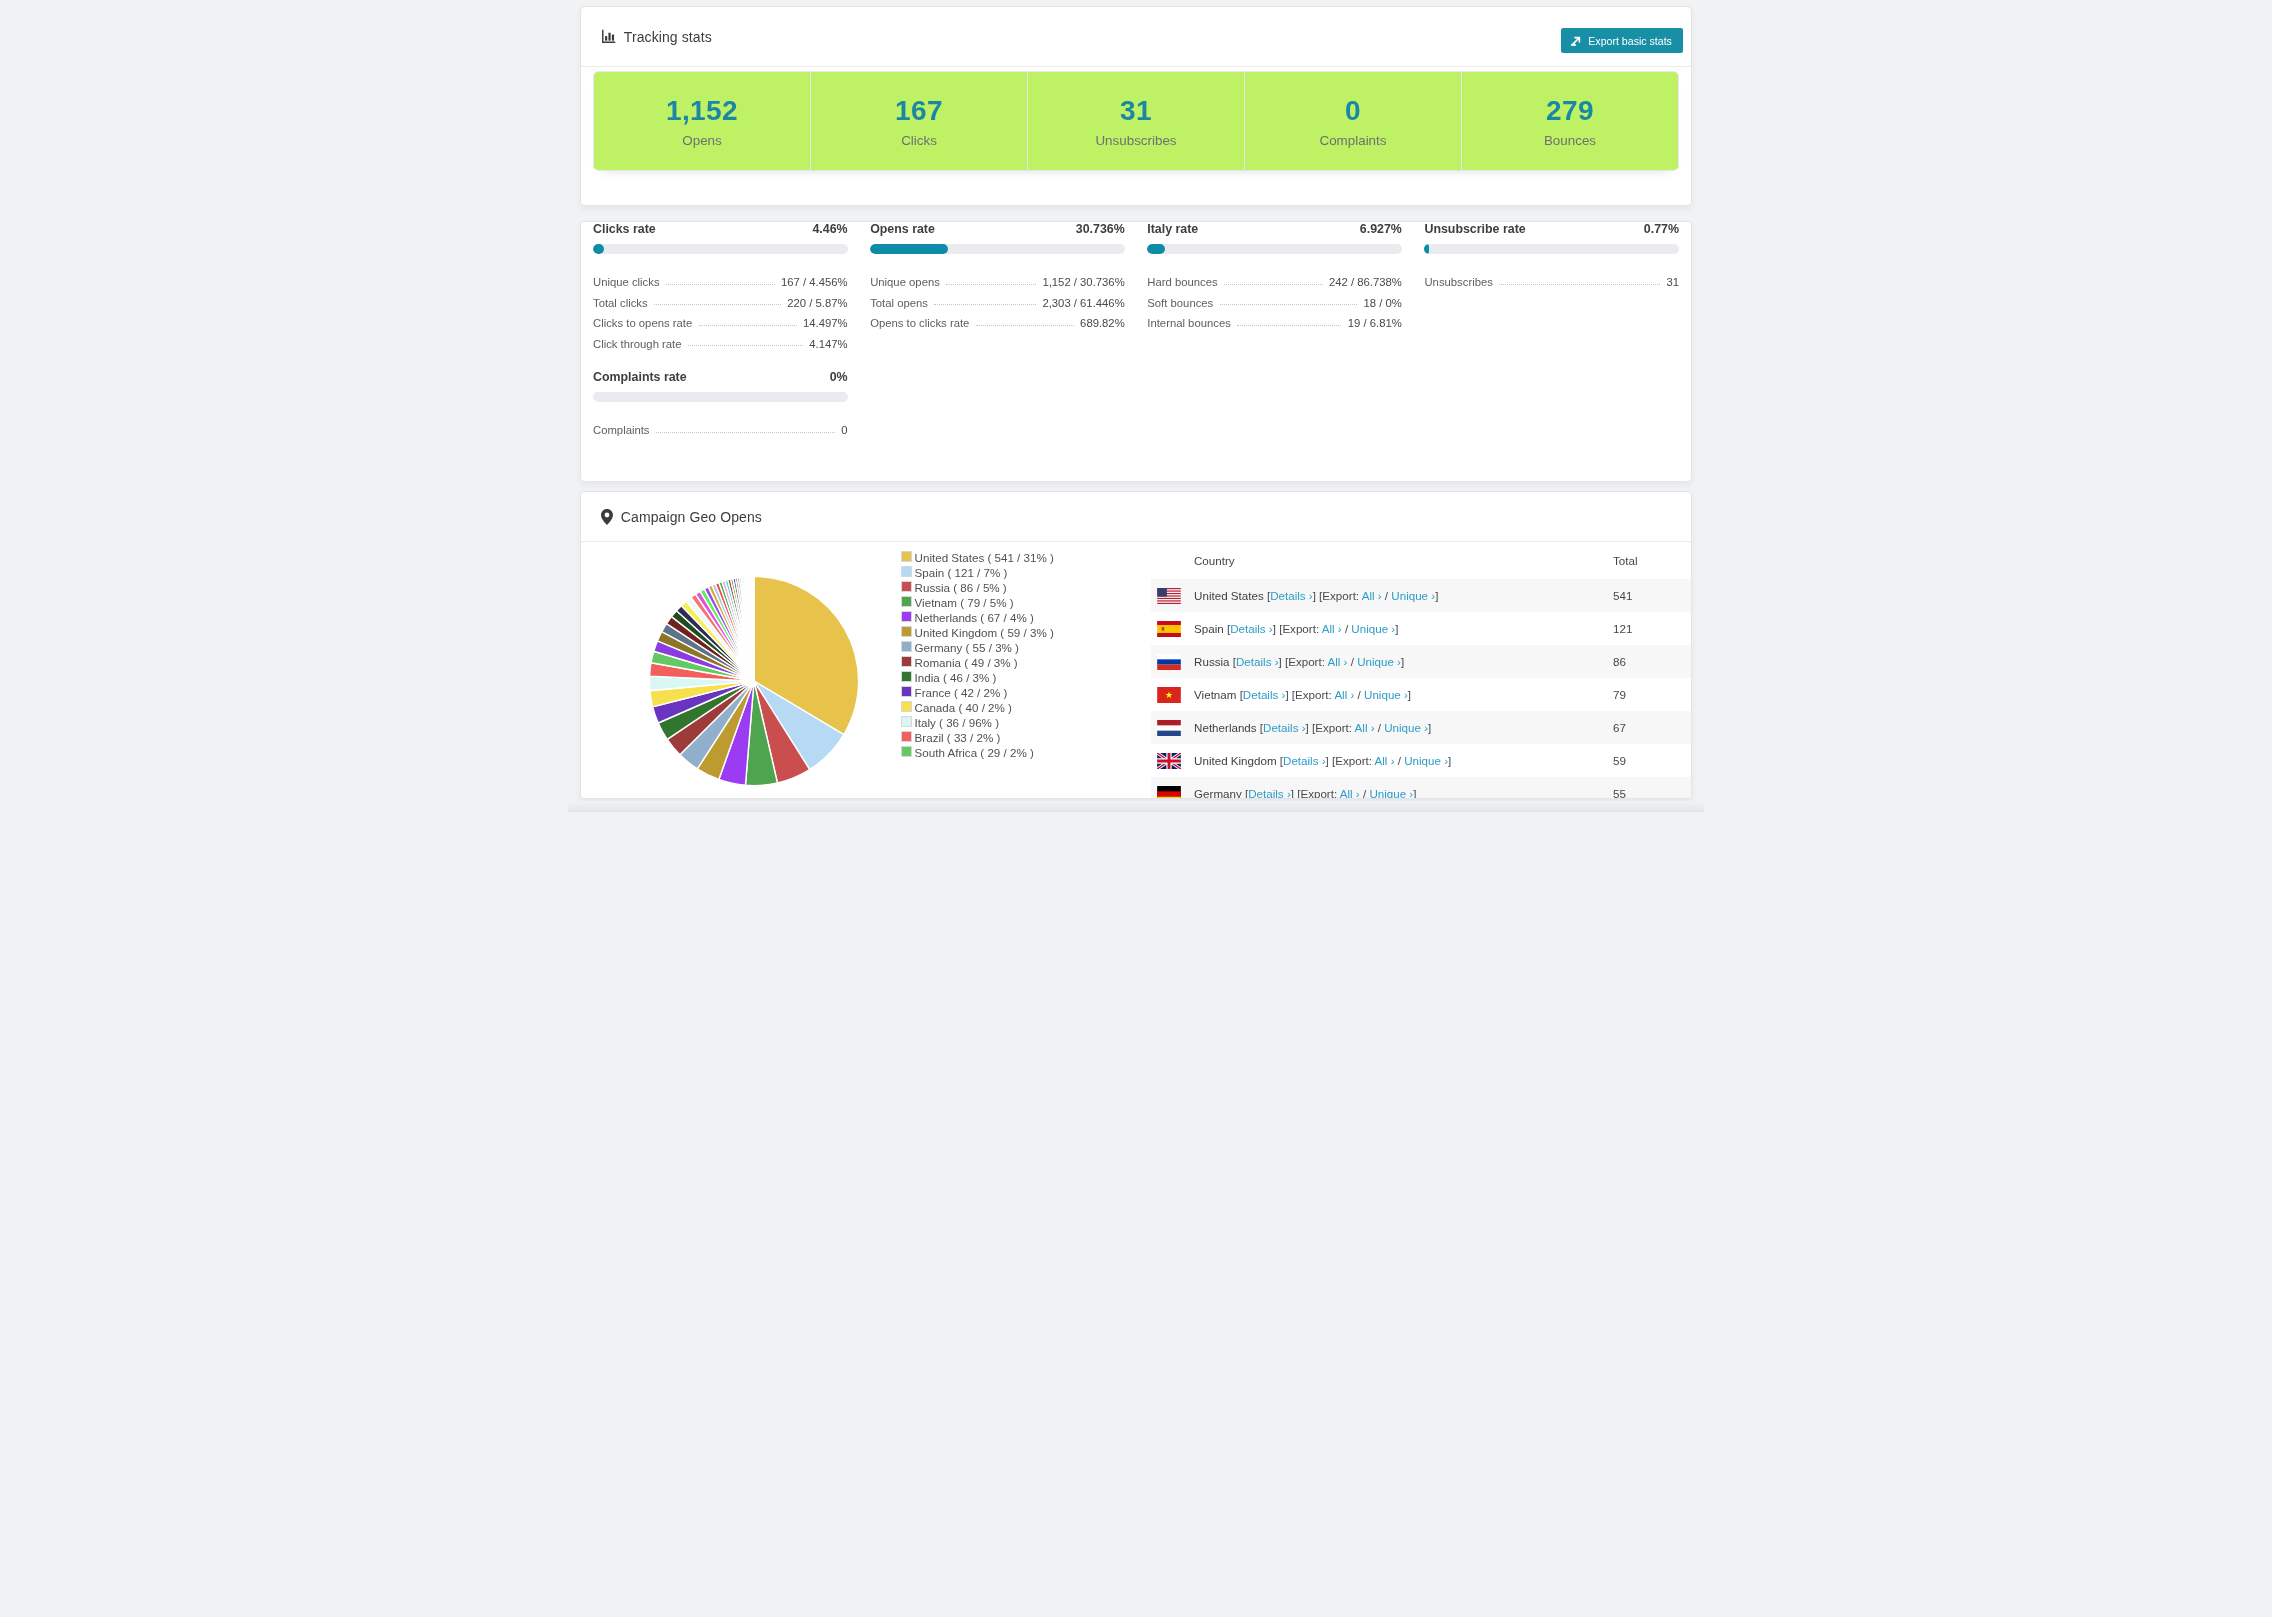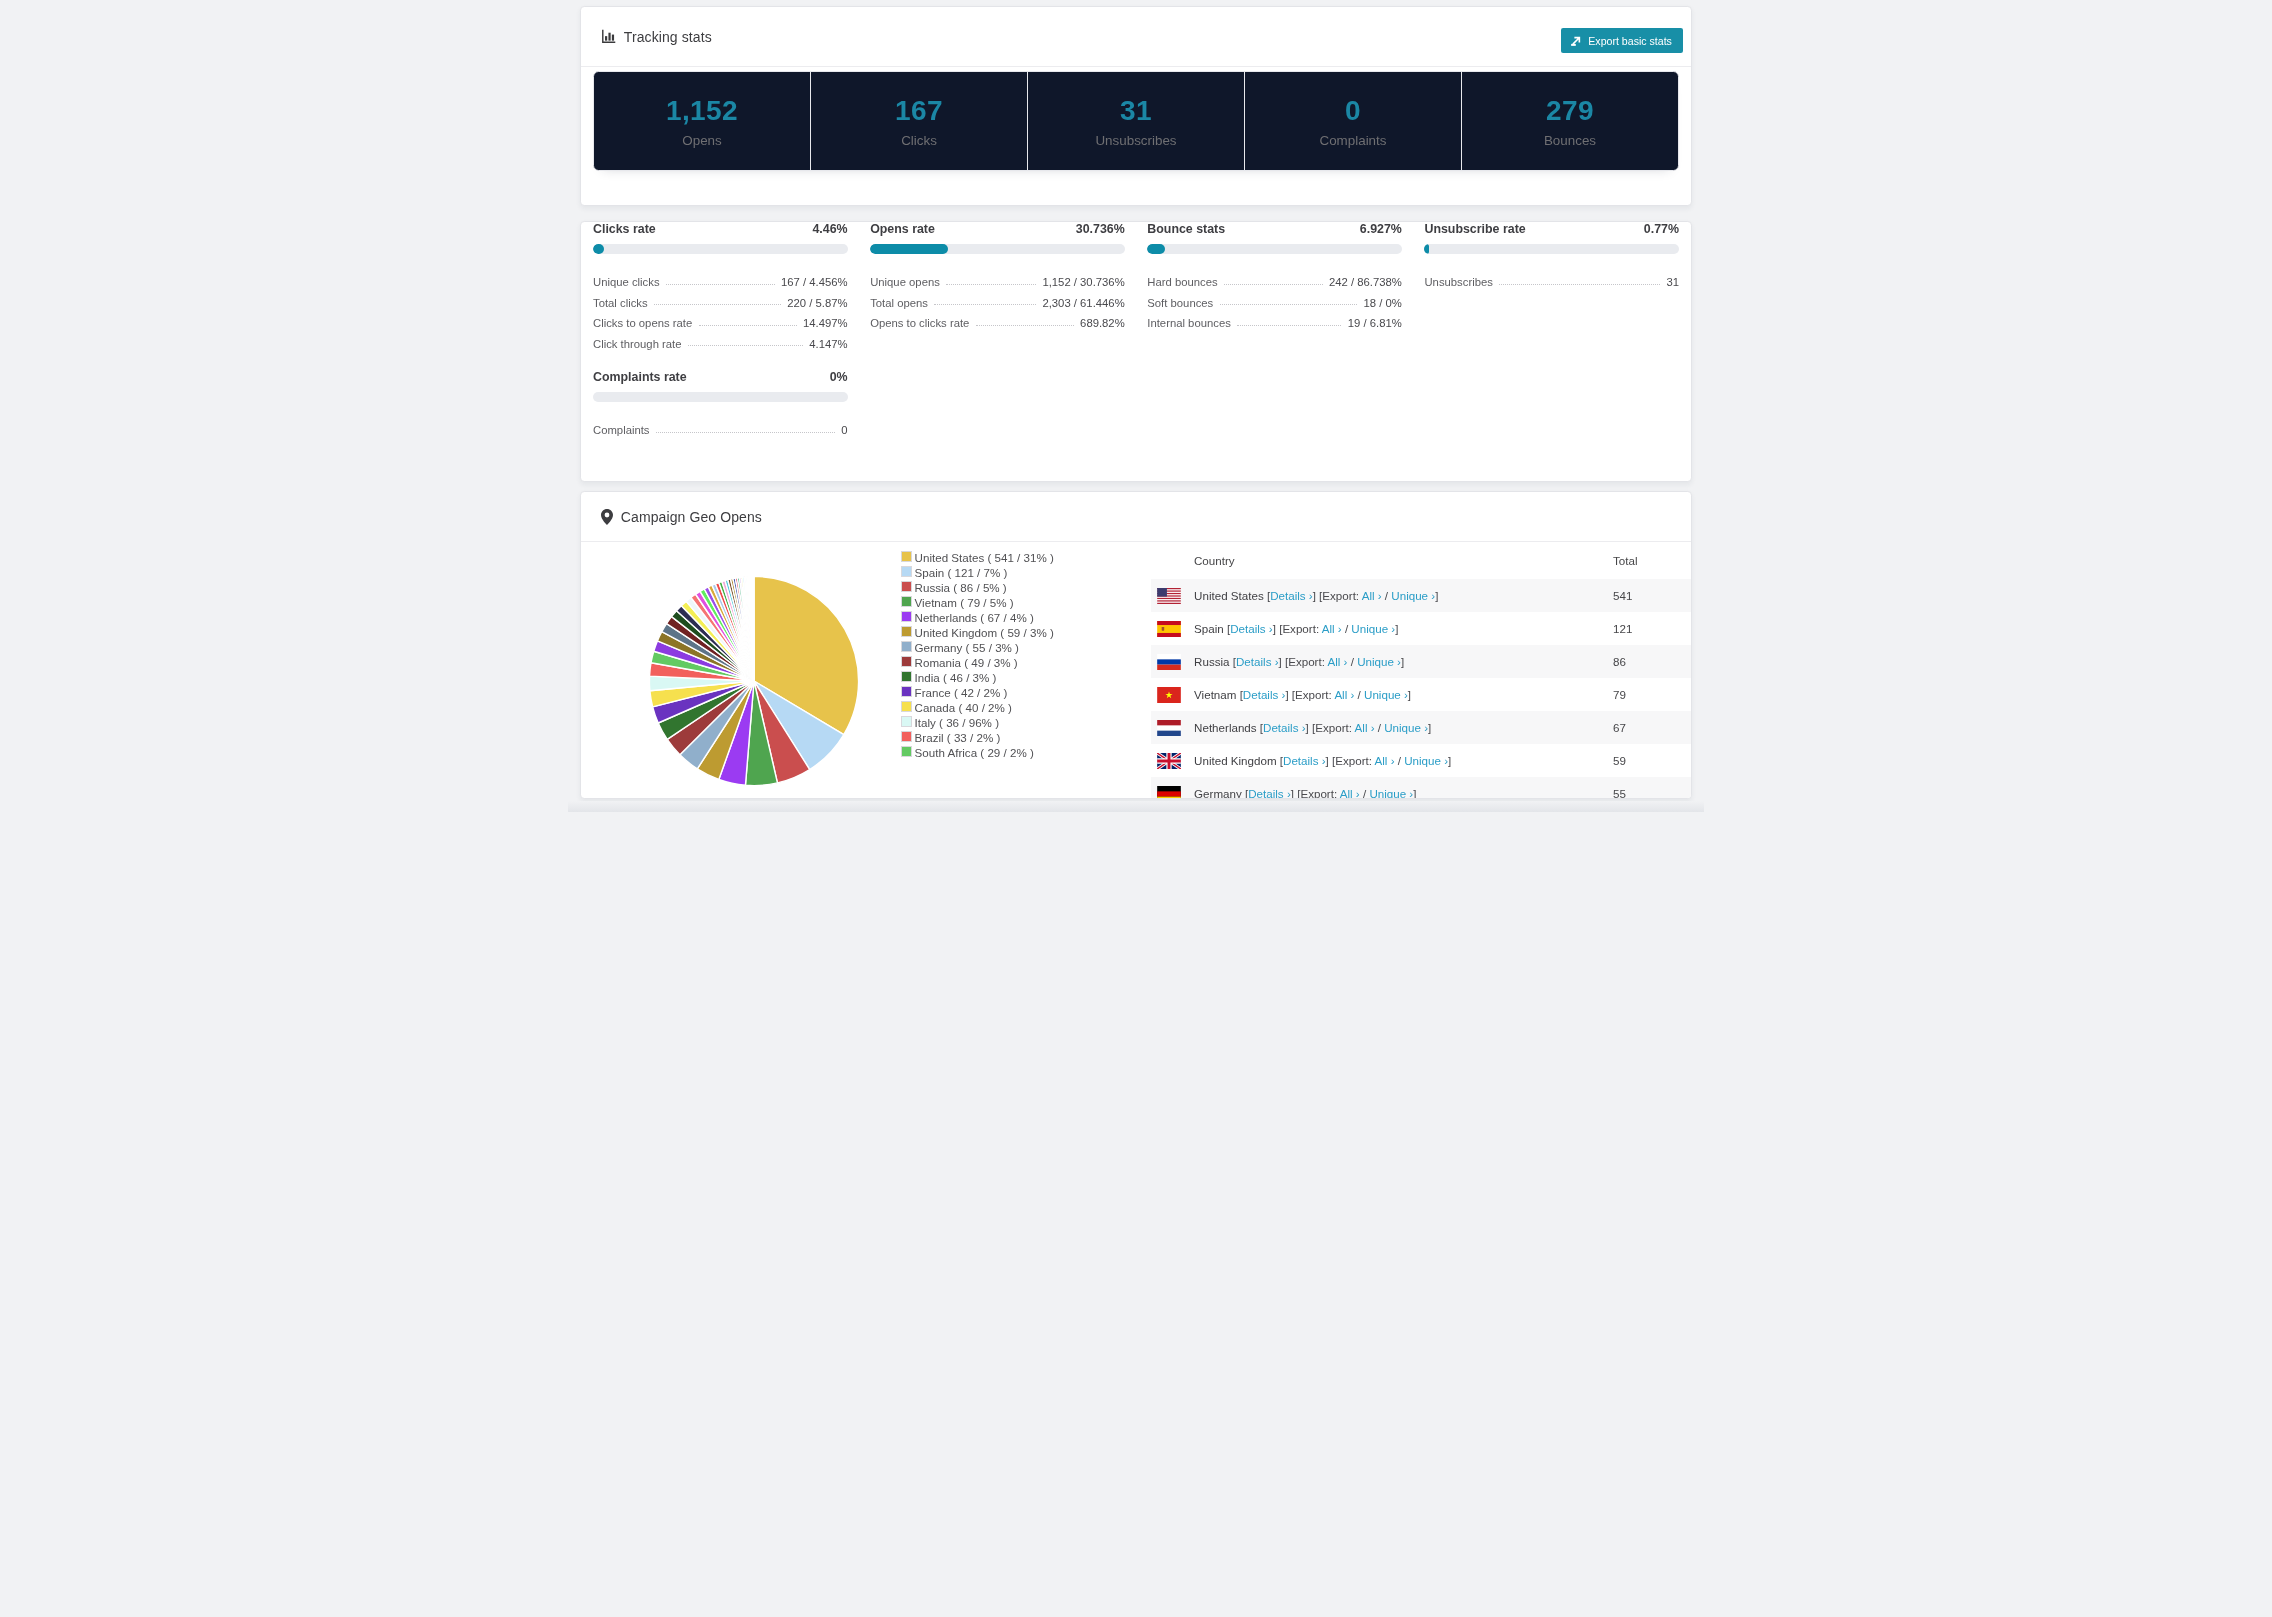--- a/index.html
+++ b/index.html
@@ -26,21 +26,21 @@
   .icon { display:inline-flex; align-items:center; justify-content:center; }
 
   
   .btn-export { position:absolute; top:21px; right:8.5px; display:flex; align-items:center; gap:6.4px;
                 background:#188fa7; color:#fff; border:none; border-radius:2.1px;
                 font-family:inherit; font-size:10.6px; padding:6.4px 10.6px 6.4px 8.5px; cursor:pointer; }
 
   
   .stats-box { position:absolute; left:12px; right:12px; top:64px; height:100px;
                border:0.7px solid #e7e8ec; border-radius:5.6px; display:flex;
-               box-shadow:0 7px 11.3px -10px rgba(30,40,60,.25); background:#0f172a; }
+               box-shadow:0 7px 11.3px -10px rgba(30,40,60,.25); background:#bef264; }
   .stat-cell { flex:1; display:flex; flex-direction:column; align-items:center; justify-content:center;
                gap:6.4px; border-right:0.7px solid #e7e8ec; }
   .stat-cell:last-child { border-right:none; }
   .stat-value { font-size:28px; font-weight:700; color:#1b87a5; letter-spacing:0.4px; }
   .stat-label { font-size:13.4px; color:#6f6f72; }
 
   
   .rates-grid { display:grid; grid-template-columns:repeat(4,1fr); column-gap:22.6px; row-gap:20px;
                 padding:0 12px 0; }
   .rate-head { display:flex; justify-content:space-between; align-items:baseline; margin-bottom:7.8px; }
@@ -182,21 +182,21 @@
   </div>
             <div class="rate-row">
     <span class="rr-label">Opens to clicks rate</span>
     <span class="leader"></span>
     <span class="rr-value">689.82%</span>
   </div>
           </div>
   </div>
         <div class="rate-block">
     <div class="rate-head">
-      <span class="rate-title">Bounce stats</span>
+      <span class="rate-title">Italy rate</span>
       <span class="rate-value">6.927%</span>
     </div>
     <div class="bar">
       <div class="bar-fill" style="width: 6.927%; background: rgb(13, 140, 168);"></div>
     </div>
     <div class="rate-rows">
             <div class="rate-row">
     <span class="rr-label">Hard bounces</span>
     <span class="leader"></span>
     <span class="rr-value">242 / 86.738%</span>

